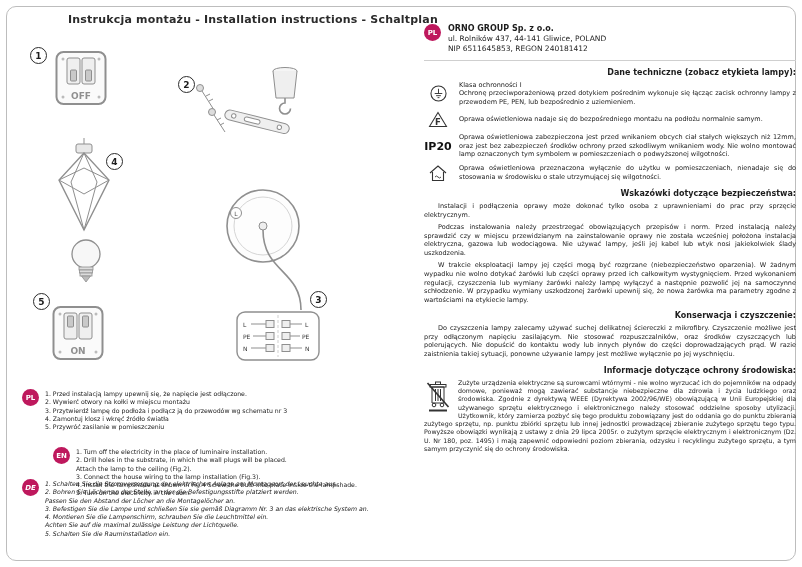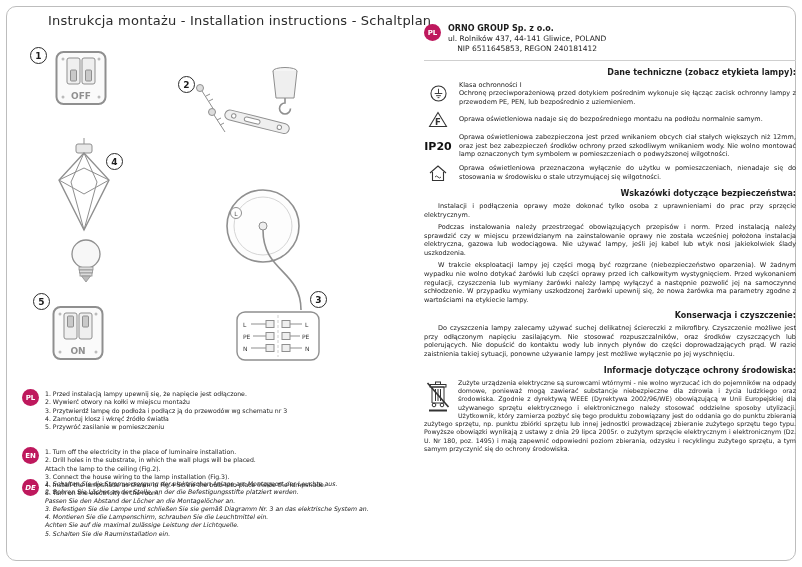--- a/index.html
+++ b/index.html
@@ -1,30 +1,30 @@
 <!DOCTYPE html>
 <html><head>
 <meta charset="utf-8">
 <style>
   html,body{margin:0;padding:0;}
   body{width:802px;height:567px;position:relative;background:#fff;
        font-family:"DejaVu Sans",sans-serif;color:#1d1d1d;overflow:hidden;}
   .frame{position:absolute;inset:6px;border:1px solid #bdbdbd;border-radius:10px;pointer-events:none;}
-  .doc-title{position:absolute;left:48px;top:13px;font-size:13px;color:#2b2b2b;letter-spacing:.2px;}
+  .doc-title{position:absolute;left:68px;top:13px;font-size:11px;color:#2b2b2b;letter-spacing:.2px;font-weight:bold;}
   .fig-num{position:absolute;width:15px;height:15px;border:1.4px solid #2b2b2b;border-radius:50%;
            display:flex;align-items:center;justify-content:center;font-size:9px;font-weight:bold;background:#fff;z-index:3;}
   .fig{position:absolute;z-index:2;}
   .lang-badge{width:17px;height:17px;border-radius:50%;background:#be185d;color:#fff;font-size:7px;font-weight:bold;
               display:flex;align-items:center;justify-content:center;flex:0 0 17px;}
   .steps{position:absolute;left:22px;display:flex;gap:6px;width:374px;}
   .step-lines{font-size:6.2px;line-height:1.34;color:#222;padding-top:1px;}
   .right-col{position:absolute;left:424px;top:24px;width:372px;}
   .company{display:flex;gap:7px;align-items:flex-start;}
   .company-name{font-weight:bold;font-size:8px;line-height:1.25;}
-  .company-line{font-size:7.5px;line-height:1.3;text-align:center;}
+  .company-line{font-size:7.5px;line-height:1.3;}
   .hr{border-top:1px solid #cfcfcf;margin:6px 0 1px;}
   .sec-head{font-size:8px;font-weight:bold;text-align:right;margin:7px 0 4px;}
   .tech-row{display:flex;gap:7px;align-items:center;margin-bottom:5px;}
   .tech-icon{flex:0 0 28px;display:flex;justify-content:center;align-items:center;}
   .ip20{font-size:11px;font-weight:bold;color:#111;}
   .body-text{font-size:6.5px;line-height:1.32;text-align:justify;color:#222;}
   .pre{white-space:pre-line;}
   .para{margin-bottom:4px;text-indent:14px;}
   .env-wrap{overflow:hidden;}
   .env-icon{float:left;margin:2px 8px 2px 2px;}
@@ -151,21 +151,21 @@
   <div class="lang-badge">PL</div>
   <div class="step-lines">
     <div>1. Przed instalacją lampy upewnij się, że napięcie jest odłączone.</div>
     <div>2. Wywierć otwory na kołki w miejscu montażu</div>
     <div>3. Przytwierdź lampę do podłoża i podłącz ją do przewodów wg schematu nr 3</div>
     <div>4. Zamontuj klosz i wkręć źródło światła</div>
     <div>5. Przywróć zasilanie w pomieszczeniu</div>
   </div>
 </div>
 
-<div class="steps" style="top:447px;">
+<div class="steps" style="top:447px;margin-left:31px;">
   <div class="lang-badge">EN</div>
   <div class="step-lines">
     <div>1. Turn off the electricity in the place of luminaire installation.</div>
     <div>2. Drill holes in the substrate, in which the wall plugs will be placed.</div>
     <div>Attach the lamp to the ceiling (Fig.2).</div>
     <div>3. Connect the house wiring to the lamp installation (Fig.3).</div>
     <div>4. Install the lampshade as shown in Fig.4 Screw the bulb into place inside the lampshade.</div>
     <div>5. Turn on the electricity in the room.</div>
   </div>
 </div>

